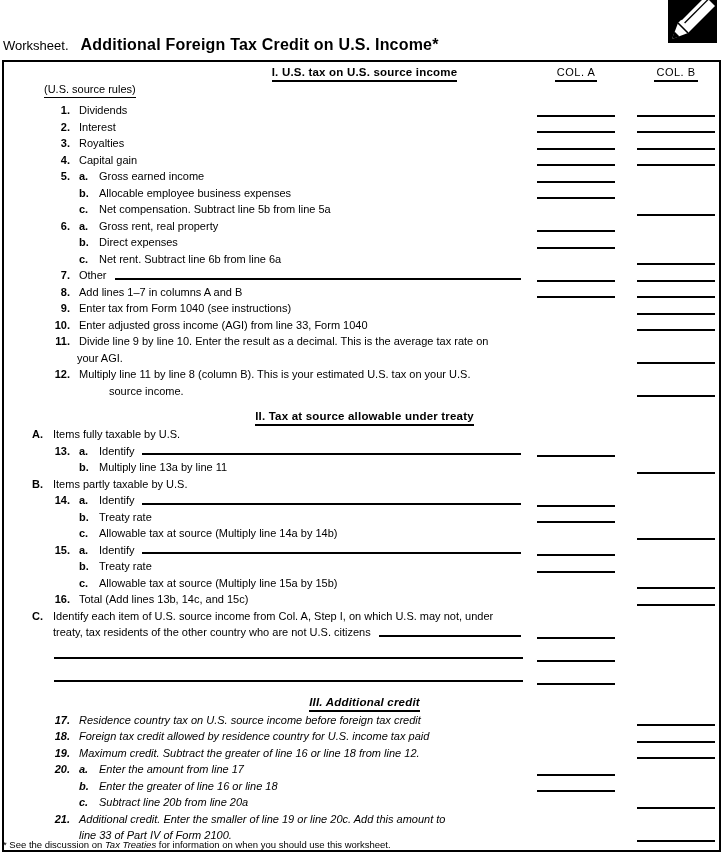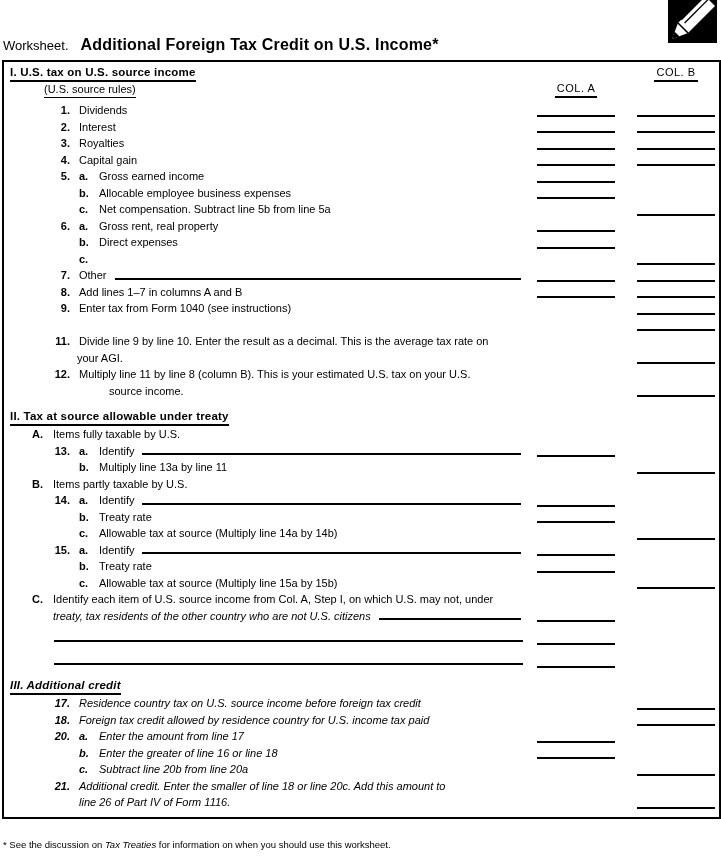--- a/index.html
+++ b/index.html
@@ -19,28 +19,28 @@
   .pencil-box { position:absolute; top:0; left:668px; width:49px; height:43px; }
 
   
   .ws-box {
     position:absolute; top:60px; left:2px; width:715px;
     border:2px solid #000; padding:3px 0 6px 0; box-sizing:content-box;
   }
 
   .colhead { position:absolute; top:3px; width:78px; height:17px; line-height:15px; text-align:center; }
   .colhead span { display:inline-block; border-bottom:2px solid #000; padding:0 2px 0 2px; letter-spacing:0.5px; }
-  .colhead.a { left:533px;margin-top:16px; }
+  .colhead.a { left:533px; }
   .colhead.b { left:633px; }
 
   .section { position:relative; }
   .sec1 { margin-top:10px; }
   .sec2 { margin-top:8px;font-style:italic; }
 
-  .sec-heading { height:17px; line-height:15px; }
+  .sec-heading { height:17px; line-height:15px;text-align:center; }
   .sec-heading span {
     display:inline-block; margin-left:6px; font-weight:bold; font-size:11.5px;
     border-bottom:2px solid #000; padding-bottom:0px; letter-spacing:0.2px;
   }
   .sub-row { height:17px; line-height:15px; margin-bottom:3px; }
   .sub-row span { display:inline-block; margin-left:40px; border-bottom:1.5px solid #000; }
 
   .row { position:relative; height:16.5px; }
   .row.two { height:33px; }
   .row.rulerow { height:23px; }
@@ -189,20 +189,21 @@
               <span class="txt">Direct expenses</span>
             </div>
           </div>
           <span class="blankA"></span>
         </div>
         <div class="row">
           <div class="zone">
             <div class="line">
               <span class="numspace"></span>
               <span class="sub">c.</span>
+              <span class="txt">Net rent. Subtract line 6b from line 6a</span>
             </div>
           </div>
           <span class="blankB"></span>
         </div>
         <div class="row">
           <div class="zone">
             <div class="line">
               <span class="num">7.</span>
               <span class="txt after-num">Other</span>
               <div class="fill"></div>
@@ -224,20 +225,26 @@
         <div class="row">
           <div class="zone">
             <div class="line">
               <span class="num">9.</span>
               <span class="txt after-num">Enter tax from Form 1040 (see instructions)</span>
             </div>
           </div>
           <span class="blankB"></span>
         </div>
         <div class="row">
+          <div class="zone">
+            <div class="line">
+              <span class="num">10.</span>
+              <span class="txt after-num">Enter adjusted gross income (AGI) from line 33, Form 1040</span>
+            </div>
+          </div>
           <span class="blankB"></span>
         </div>
         <div class="row two">
           <div class="zone">
             <div class="line">
               <span class="num">11.</span>
               <span class="txt after-num">Divide line 9 by line 10. Enter the result as a decimal. This is the average tax rate on</span>
             </div>
             <div class="line" style="padding-left: 73px;">
               <span class="txt">your AGI.</span>
@@ -352,27 +359,36 @@
         <div class="row">
           <div class="zone">
             <div class="line">
               <span class="numspace"></span>
               <span class="sub">c.</span>
               <span class="txt">Allowable tax at source (Multiply line 15a by 15b)</span>
             </div>
           </div>
           <span class="blankB"></span>
         </div>
+        <div class="row">
+          <div class="zone">
+            <div class="line">
+              <span class="num">16.</span>
+              <span class="txt after-num">Total (Add lines 13b, 14c, and 15c)</span>
+            </div>
+          </div>
+          <span class="blankB"></span>
+        </div>
         <div class="row two">
           <div class="zone">
             <div class="line">
               <span class="secletter">C.</span>
               <span class="txt">Identify each item of U.S. source income from Col. A, Step I, on which U.S. may not, under</span>
             </div>
-            <div class="line" style="padding-left: 49px; font-style: italic;">
+            <div class="line" style="padding-left: 49px;">
               <span class="txt">treaty, tax residents of the other country who are not U.S. citizens</span>
               <div class="fill"></div>
             </div>
           </div>
           <span class="blankA"></span>
         </div>
         <div class="row rulerow">
           <div class="zone">
             <div class="rule"></div>
           </div>
@@ -401,20 +417,29 @@
             <div class="line">
               <span class="num">18.</span>
               <span class="txt after-num">Foreign tax credit allowed by residence country for U.S. income tax paid</span>
             </div>
           </div>
           <span class="blankB"></span>
         </div>
         <div class="row">
           <div class="zone">
             <div class="line">
+              <span class="num">19.</span>
+              <span class="txt after-num">Maximum credit. Subtract the greater of line 16 or line 18 from line 12.</span>
+            </div>
+          </div>
+          <span class="blankB"></span>
+        </div>
+        <div class="row">
+          <div class="zone">
+            <div class="line">
               <span class="num">20.</span>
               <span class="sub">a.</span>
               <span class="txt">Enter the amount from line 17</span>
             </div>
           </div>
           <span class="blankA"></span>
         </div>
         <div class="row">
           <div class="zone">
             <div class="line">
@@ -432,24 +457,24 @@
               <span class="sub">c.</span>
               <span class="txt">Subtract line 20b from line 20a</span>
             </div>
           </div>
           <span class="blankB"></span>
         </div>
         <div class="row two">
           <div class="zone">
             <div class="line">
               <span class="num">21.</span>
-              <span class="txt after-num">Additional credit. Enter the smaller of line 18 or line 20c. Add this amount to</span>
+              <span class="txt after-num">Additional credit. Enter the smaller of line 19 or line 20c. Add this amount to</span>
             </div>
             <div class="line" style="padding-left: 75px;">
-              <span class="txt">line 26 of Part IV of Form 1116.</span>
+              <span class="txt">line 33 of Part IV of Form 2100.</span>
             </div>
           </div>
           <span class="blankB"></span>
         </div>
       </div>
     </div>
 
   <div class="footnote">
     <span>* See the discussion on </span><span class="it">Tax Treaties</span><span> for information on when you should use this worksheet.</span>
   </div>

